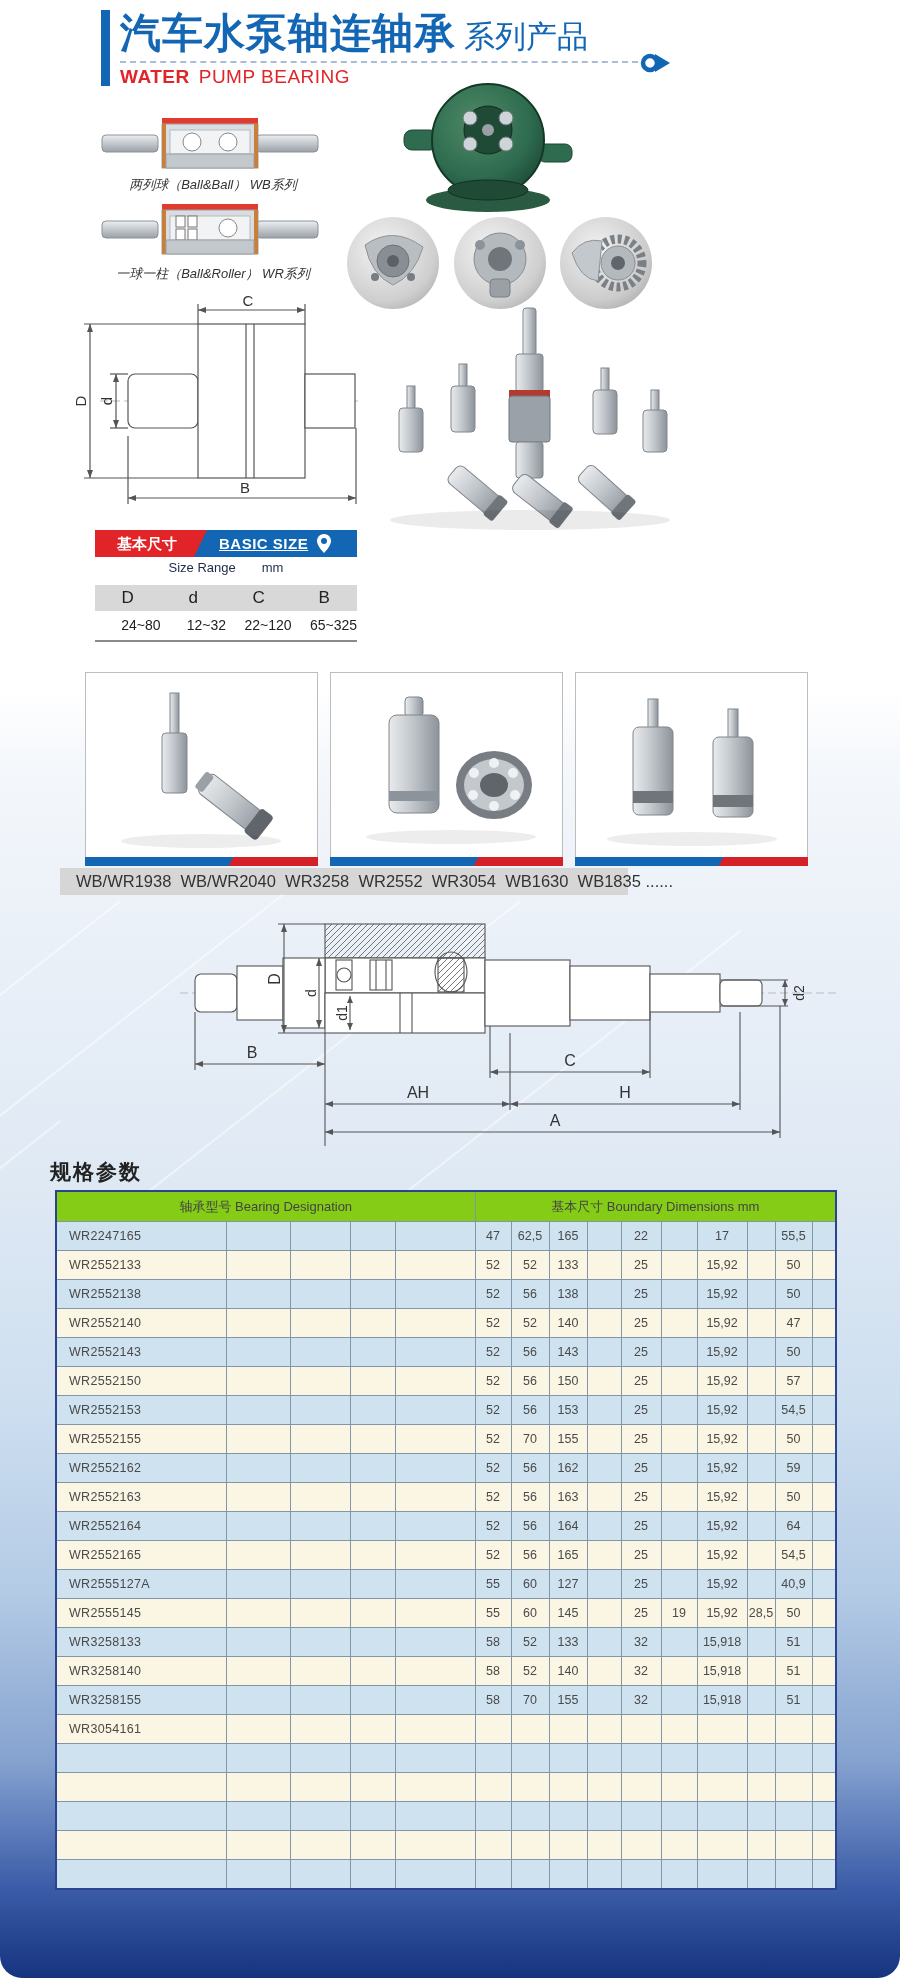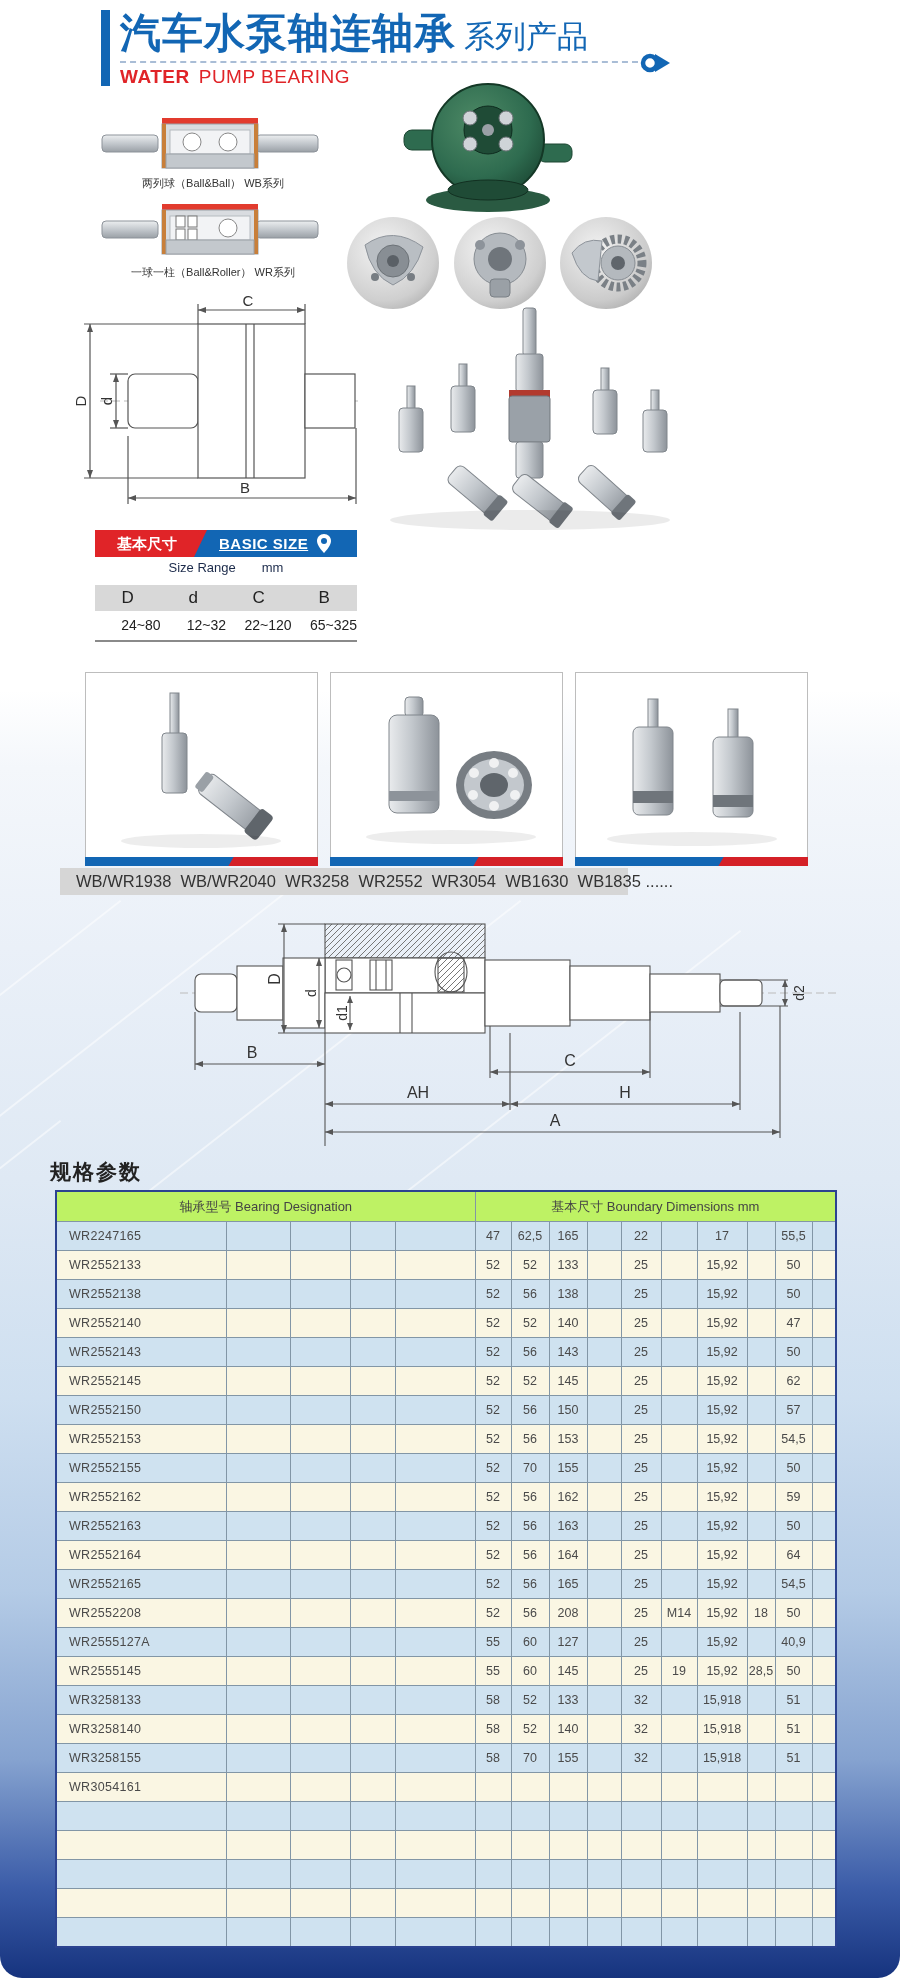--- a/index.html
+++ b/index.html
@@ -11,21 +11,21 @@
   .hdr-title{position:absolute;left:120px;top:6px;white-space:nowrap;}
   .hdr-title .zh{font-size:41px;font-weight:bold;color:#1266b4;letter-spacing:1px;}
   .hdr-title .suffix{font-size:31px;font-weight:500;color:#1266b4;margin-left:8px;}
   .hdr-dash{position:absolute;left:120px;top:61px;width:518px;border-top:2px dashed #a9bdd6;}
   .hdr-arrow{position:absolute;left:640px;top:51px;}
   .hdr-sub{position:absolute;left:120px;top:66px;font-size:19px;color:#e02428;letter-spacing:.5px;white-space:nowrap;}
   .hdr-sub .b{font-weight:800;margin-right:9px;}
 
   
   .diag{position:absolute;left:100px;width:220px;height:62px;}
-  .diag-cap{position:absolute;left:88px;width:250px;text-align:center;font-size:11px;color:#333;}
+  .diag-cap{position:absolute;left:88px;width:250px;text-align:center;font-size:13px;color:#333;font-style:italic;}
 
   
   .pump-photo{position:absolute;left:398px;top:78px;}
   .round-photo{position:absolute;top:215px;}
   .group-photo{position:absolute;left:355px;top:302px;}
 
   
   .drawing1{position:absolute;left:70px;top:296px;}
   .bs-banner{position:absolute;left:95px;top:530px;width:262px;height:27px;background:#1266b4;}
   .bs-red{position:absolute;left:0;top:0;width:112px;height:27px;background:#e02428;
@@ -54,21 +54,21 @@
               font-size:16.5px;color:#333;line-height:27px;padding-left:16px;box-sizing:border-box;white-space:pre;}
 
   
   .drawing2{position:absolute;left:40px;top:898px;}
 
   
   .spec-title{position:absolute;left:50px;top:1158px;font-size:21px;font-weight:bold;color:#222;letter-spacing:2px;}
   .spec-wrap{position:absolute;left:55px;top:1190px;}
   table.spec{border-collapse:collapse;table-layout:fixed;width:780px;border:2px solid #2c4390;background:#faf6e3;}
   table.spec th,table.spec td{border:1px solid #8296a6;font-weight:normal;overflow:hidden;white-space:nowrap;}
-  table.spec thead th{height:27px;background:#bef264;color:#333;font-size:13.5px;}
+  table.spec thead th{height:27px;background:#84cc16;color:#333;font-size:13.5px;}
   table.spec thead tr:last-child th{font-size:13px;color:#444;}
   table.spec tbody td{height:26px;text-align:center;font-size:12.5px;color:#4a4a4a;}
   table.spec tbody tr:nth-child(odd) td{background:#cfe2f0;}
   table.spec tbody tr:nth-child(even) td{background:#faf6e3;}
   table.spec td.model{text-align:left;padding-left:12px;letter-spacing:.3px;}
 
   svg text{font-family:"Liberation Sans",sans-serif;}
 </style>
 </head>
 <body>
@@ -578,37 +578,20 @@
             <td>143</td>
             <td></td>
             <td>25</td>
             <td></td>
             <td>15,92</td>
             <td></td>
             <td>50</td>
             <td></td>
           </tr>
           <tr>
-            <td class="model">WR2552145</td>
-            <td></td>
-            <td></td>
-            <td></td>
-            <td></td>
-            <td>52</td>
-            <td>52</td>
-            <td>145</td>
-            <td></td>
-            <td>25</td>
-            <td></td>
-            <td>15,92</td>
-            <td></td>
-            <td>62</td>
-            <td></td>
-          </tr>
-          <tr>
             <td class="model">WR2552150</td>
             <td></td>
             <td></td>
             <td></td>
             <td></td>
             <td>52</td>
             <td>56</td>
             <td>150</td>
             <td></td>
             <td>25</td>
@@ -711,37 +694,20 @@
             <td></td>
             <td>52</td>
             <td>56</td>
             <td>165</td>
             <td></td>
             <td>25</td>
             <td></td>
             <td>15,92</td>
             <td></td>
             <td>54,5</td>
-            <td></td>
-          </tr>
-          <tr>
-            <td class="model">WR2552208</td>
-            <td></td>
-            <td></td>
-            <td></td>
-            <td></td>
-            <td>52</td>
-            <td>56</td>
-            <td>208</td>
-            <td></td>
-            <td>25</td>
-            <td>M14</td>
-            <td>15,92</td>
-            <td>18</td>
-            <td>50</td>
             <td></td>
           </tr>
           <tr>
             <td class="model">WR2555127A</td>
             <td></td>
             <td></td>
             <td></td>
             <td></td>
             <td>55</td>
             <td>60</td>

